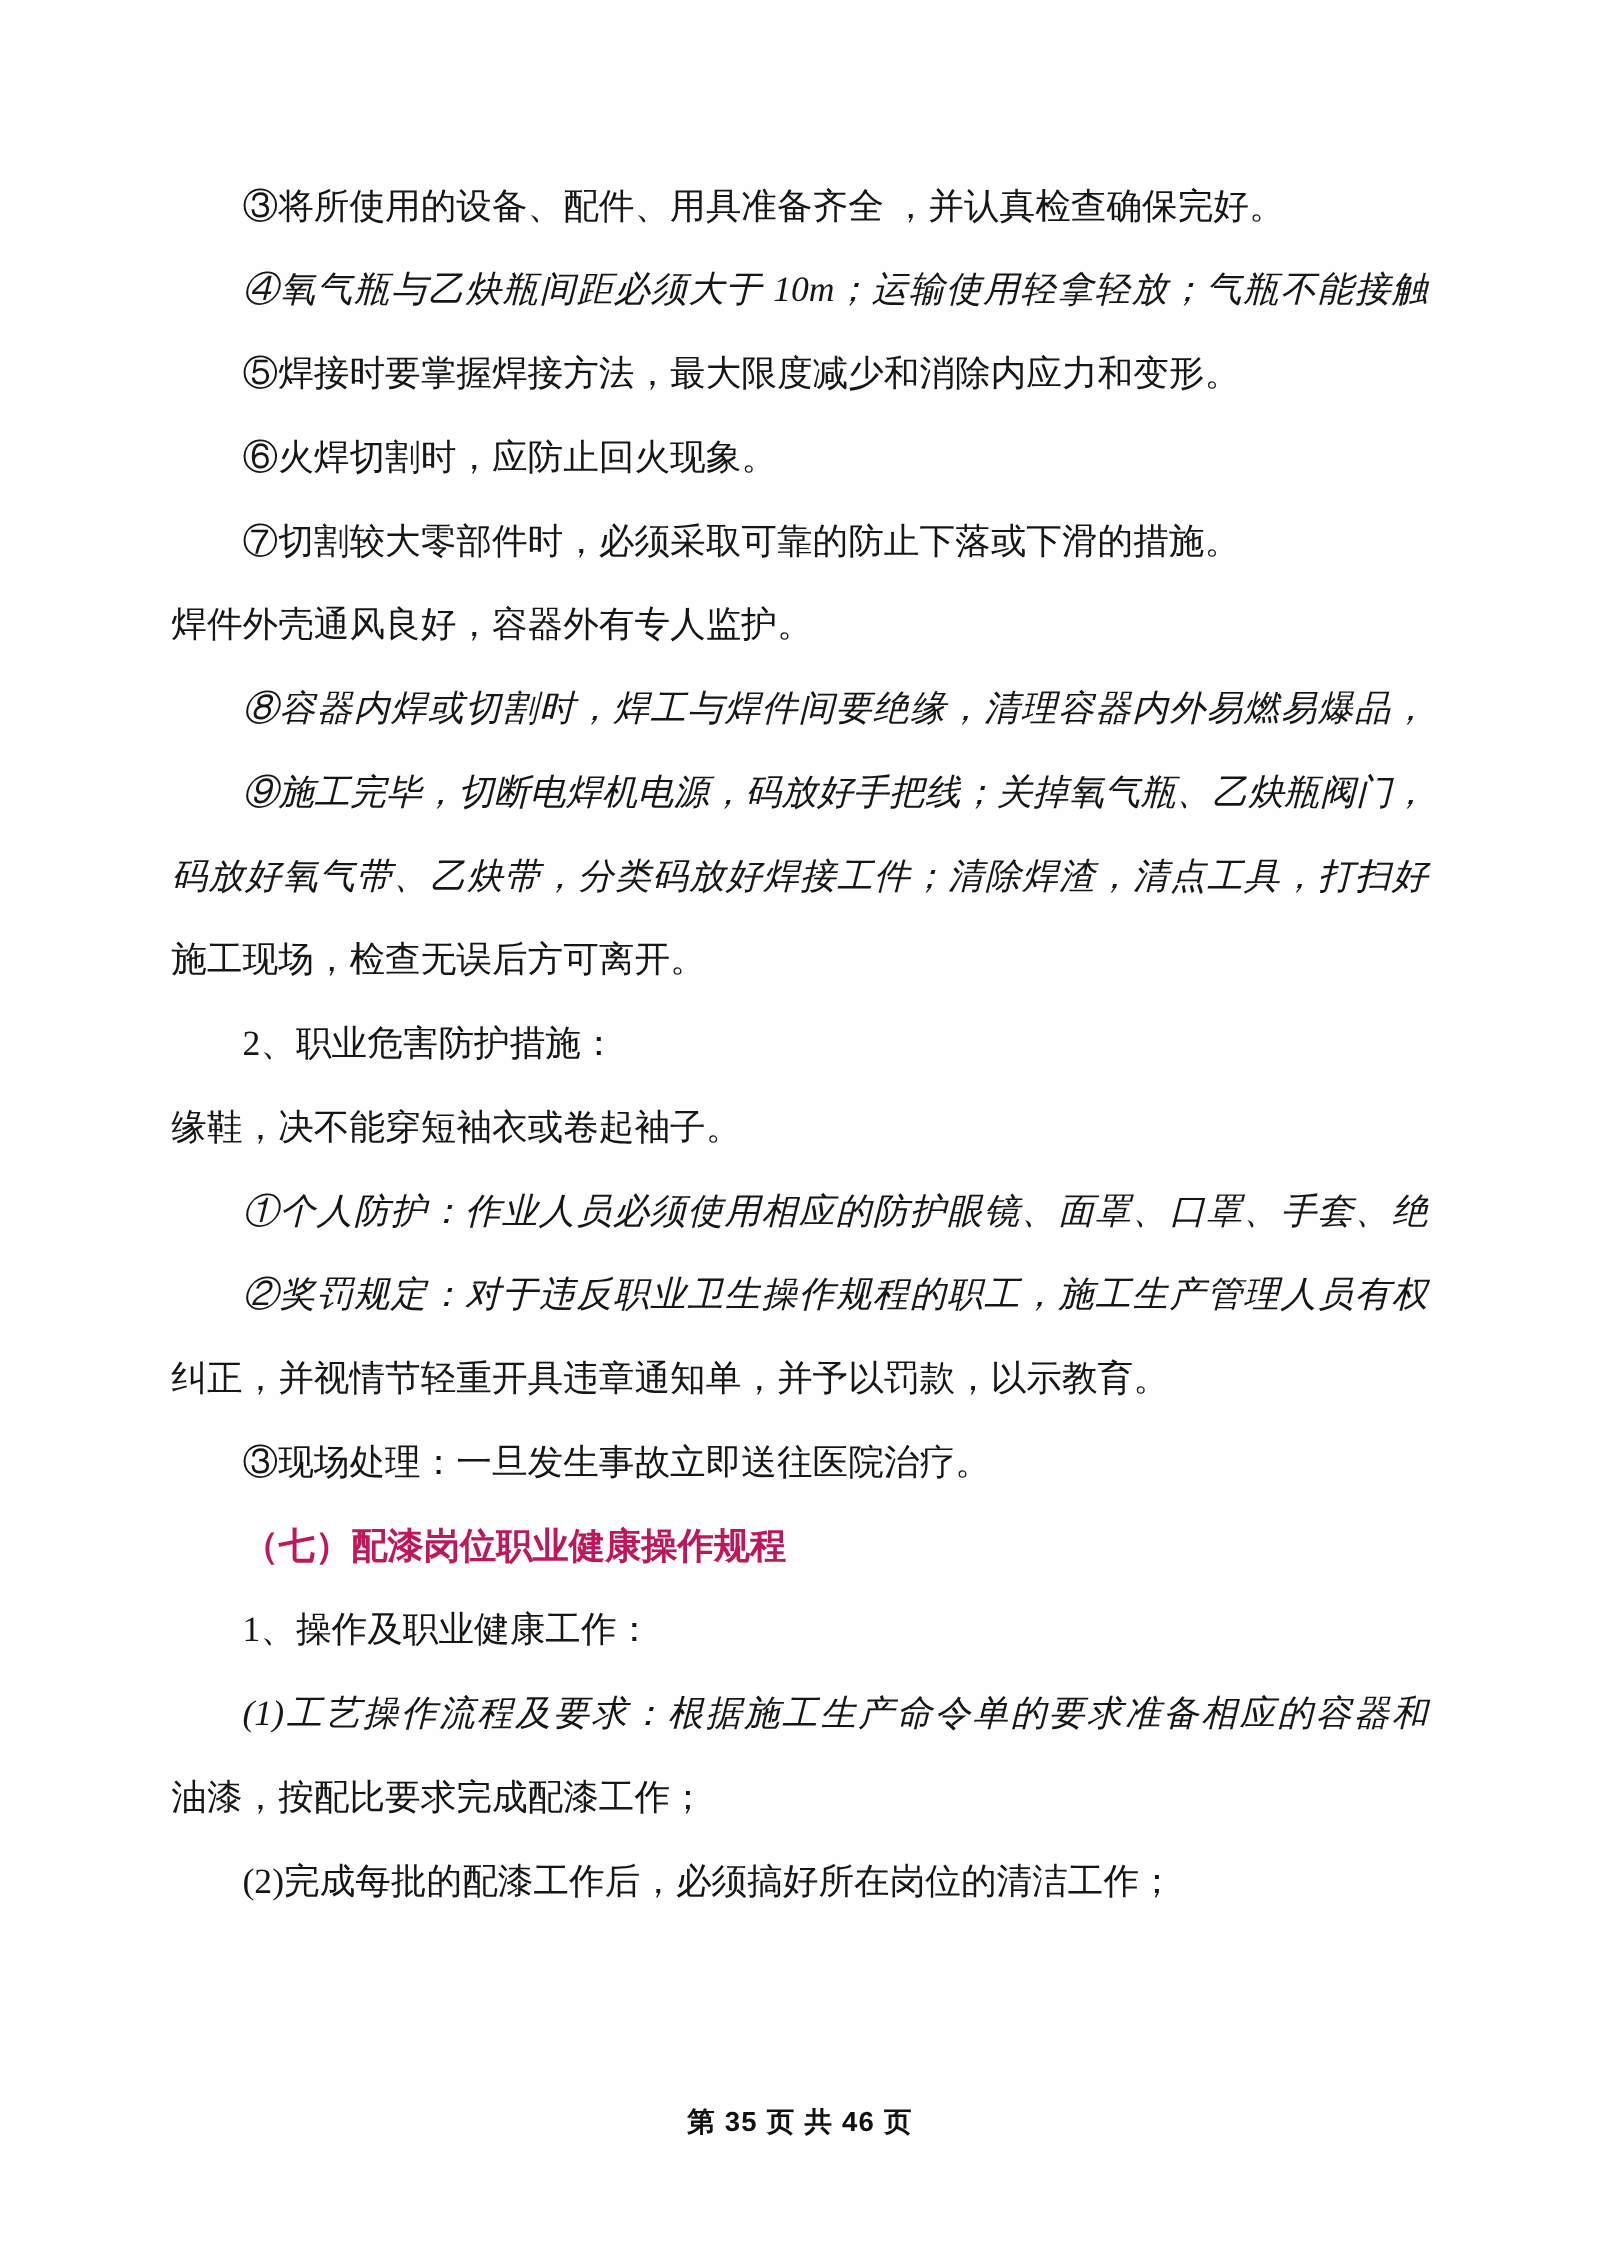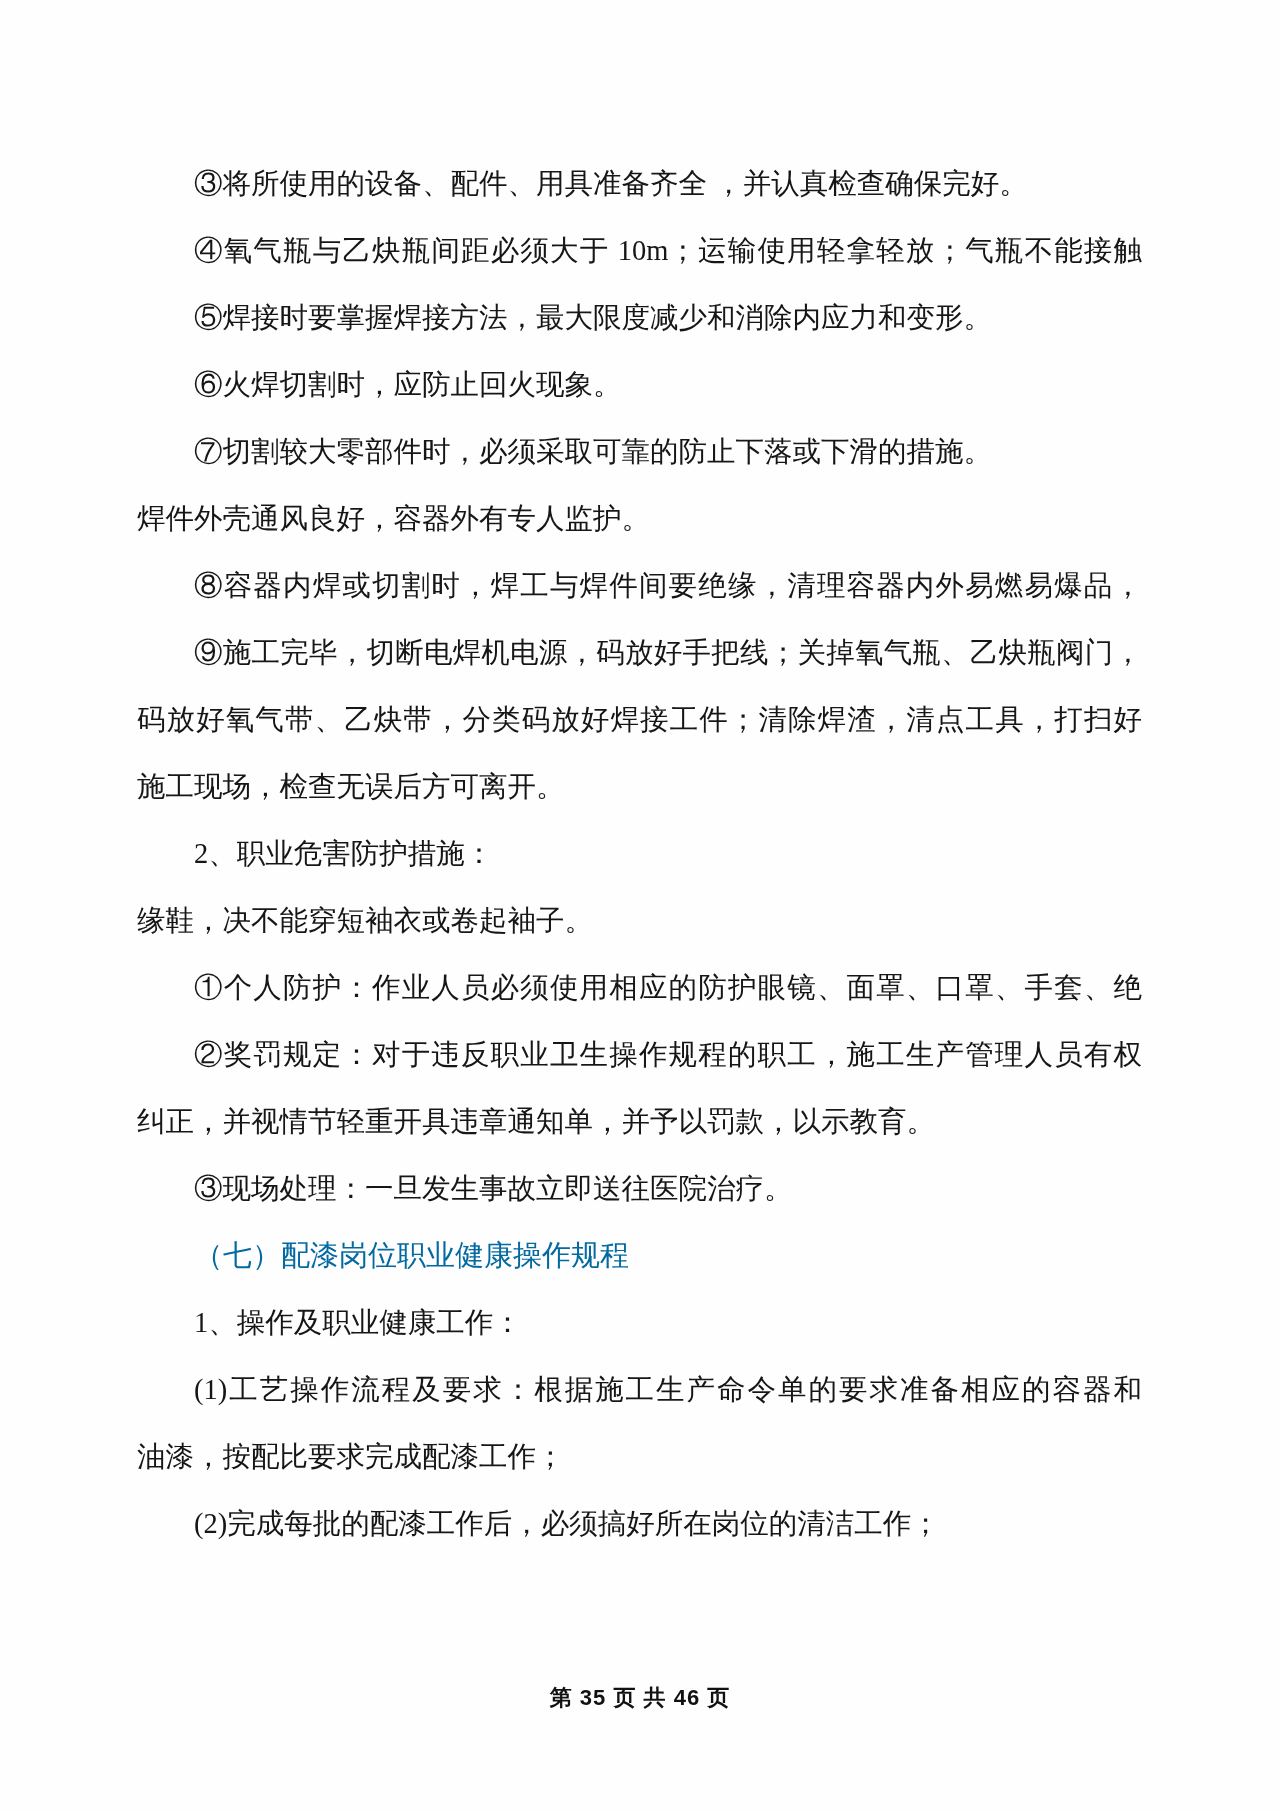--- a/index.html
+++ b/index.html
@@ -12,42 +12,43 @@
     width: 1280px;
     height: 1810px;
     background: #fefefe;
     overflow: hidden;
     font-family: "Liberation Serif", serif;
     color: #161616;
   }
   .content {
     position: absolute;
     left: 137px;
-    top: 150px;
+    top: 132px;
     width: 1005px;
   }
   .ln {
     height: 67px;
     line-height: 67px;
     font-size: 28.5px;
     white-space: normal;
     overflow: visible;
   }
   .first {
     text-indent: 57px;
   }
   .fill {
     text-align: justify;
     text-align-last: justify;
+    font-style: italic;
   }
   .heading {
     font-family: "Liberation Sans", sans-serif;
-    font-weight: 400;
+    font-weight: 700;
     font-size: 29px;
-    color: #0369a1;
+    color: #be185d;
   }
   .footer {
     position: absolute;
     left: 0;
     top: 1683px;
     width: 1280px;
     text-align: center;
     font-family: "Liberation Sans", sans-serif;
     font-weight: 700;
     font-size: 22px;

